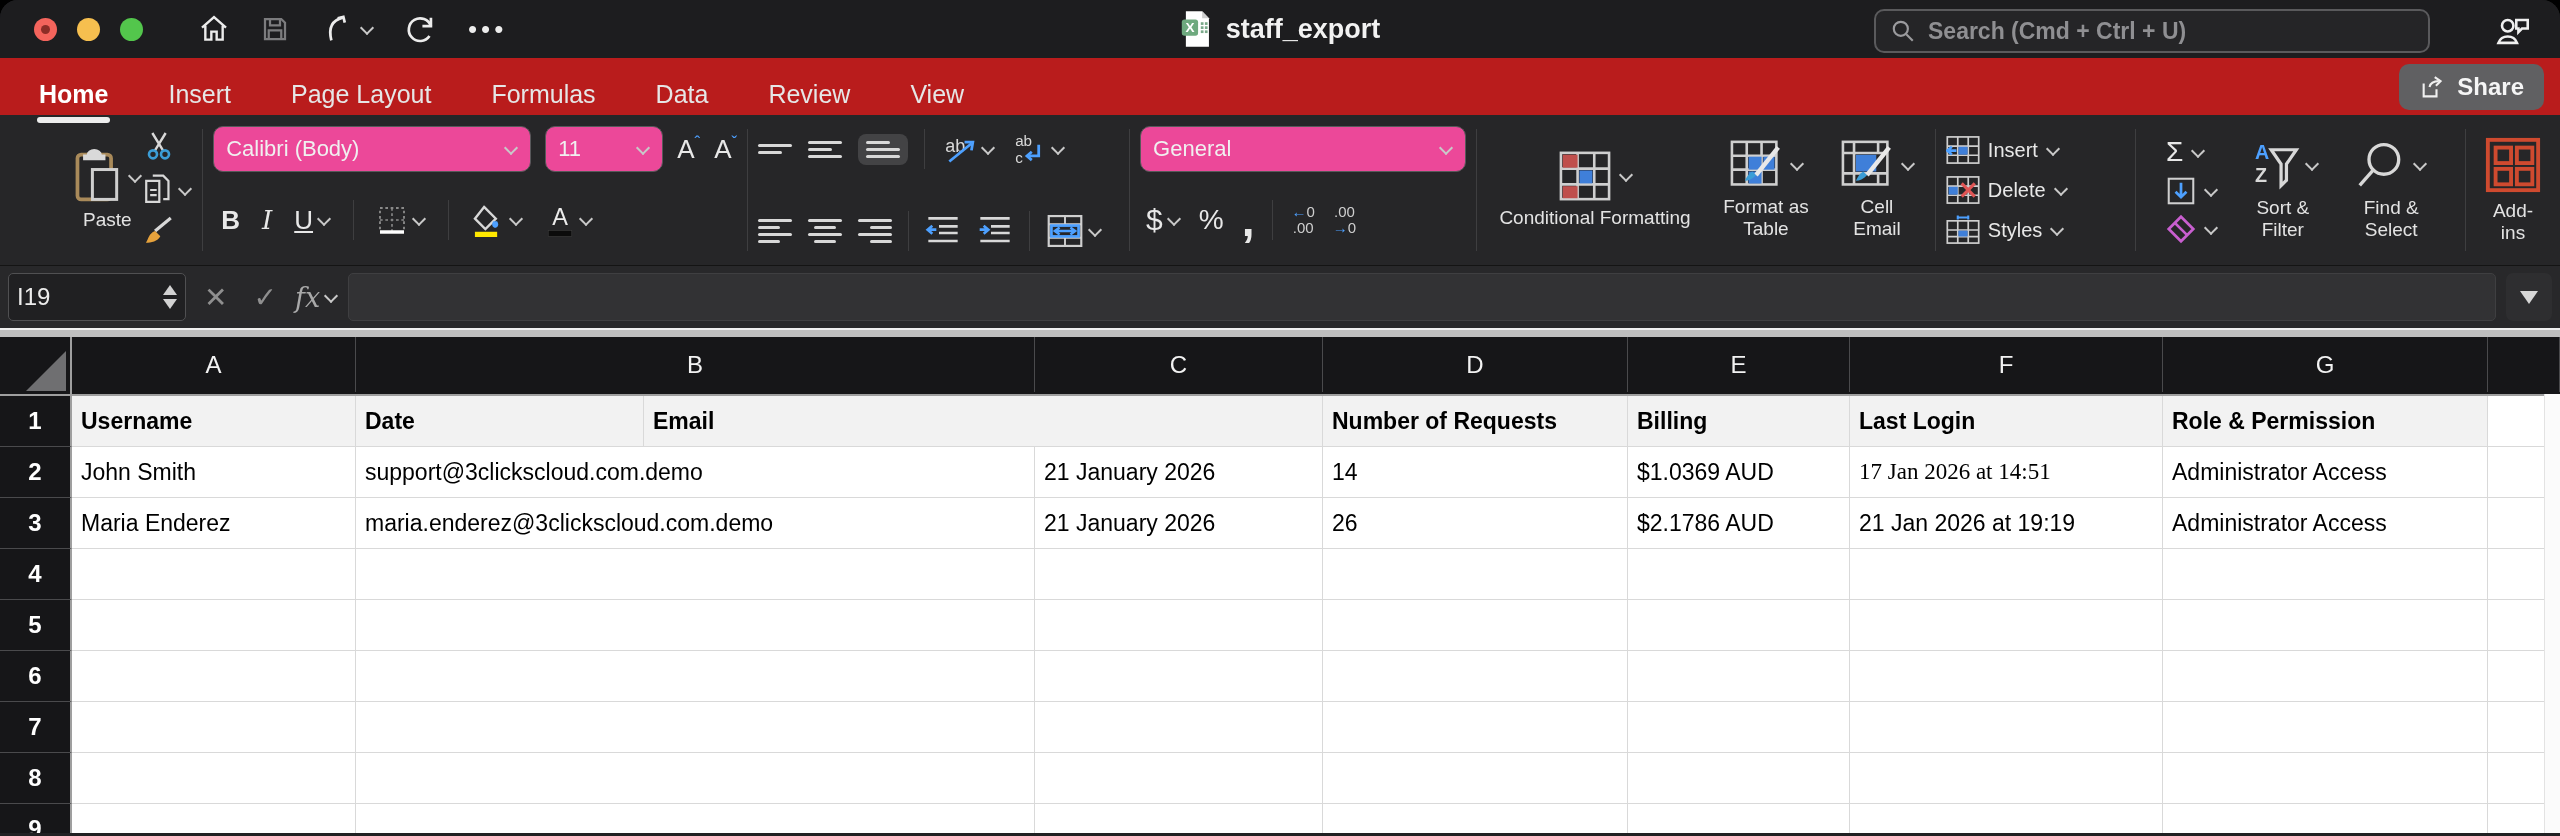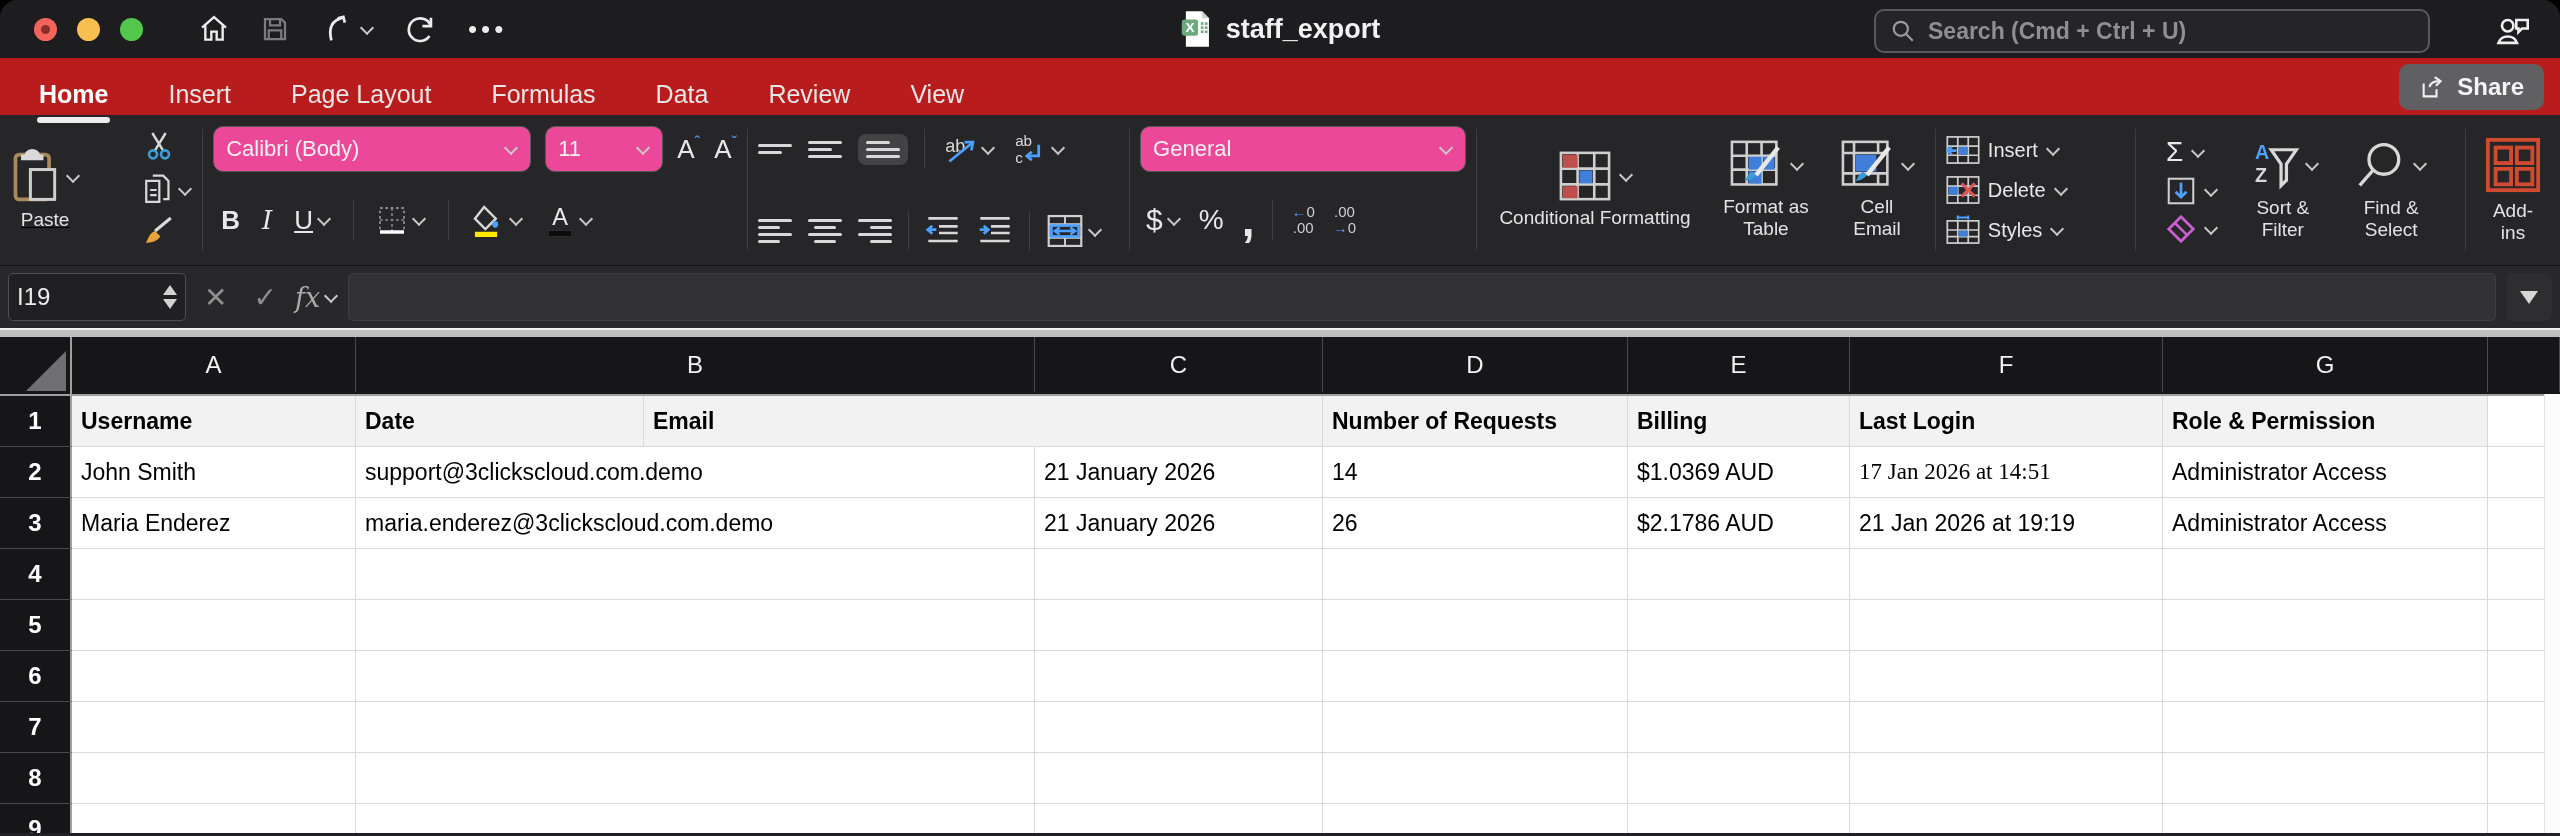--- a/index.html
+++ b/index.html
@@ -165,21 +165,21 @@
           <path d="M4 9 v11 h11 V14"></path>
           <path d="M9 12 C10 8 14 7 17 7"></path>
           <path d="M13.5 3.5 L18.5 7 L14.5 11"></path>
         </svg>
       <span>Share</span>
     </div>
   </div>
 
   <div class="ribbon">
 
-    <div class="rgroup" style="width:212px;justify-content:space-between;text-decoration:underline;">
+    <div class="rgroup" style="width:212px;justify-content:flex-end;">
       <div class="paste-wrap">
         <div class="hrow" style="gap:4px;">
           <svg width="52" height="56" viewBox="0 0 26 30">
             <rect x="2" y="3" width="18" height="24" rx="2" fill="none" stroke="#a98a5a" stroke-width="2"></rect>
             <path d="M7 3 a4 3 0 0 1 8 0 h2 v3 H5 v-3 Z" fill="#d9d9d9"></path>
             <rect x="10" y="11" width="13" height="16" fill="#262628" stroke="#cfcfcf" stroke-width="1.6"></rect>
           </svg>
           <span class="chv"></span>
         </div>
         <span class="rlabel">Paste</span>

